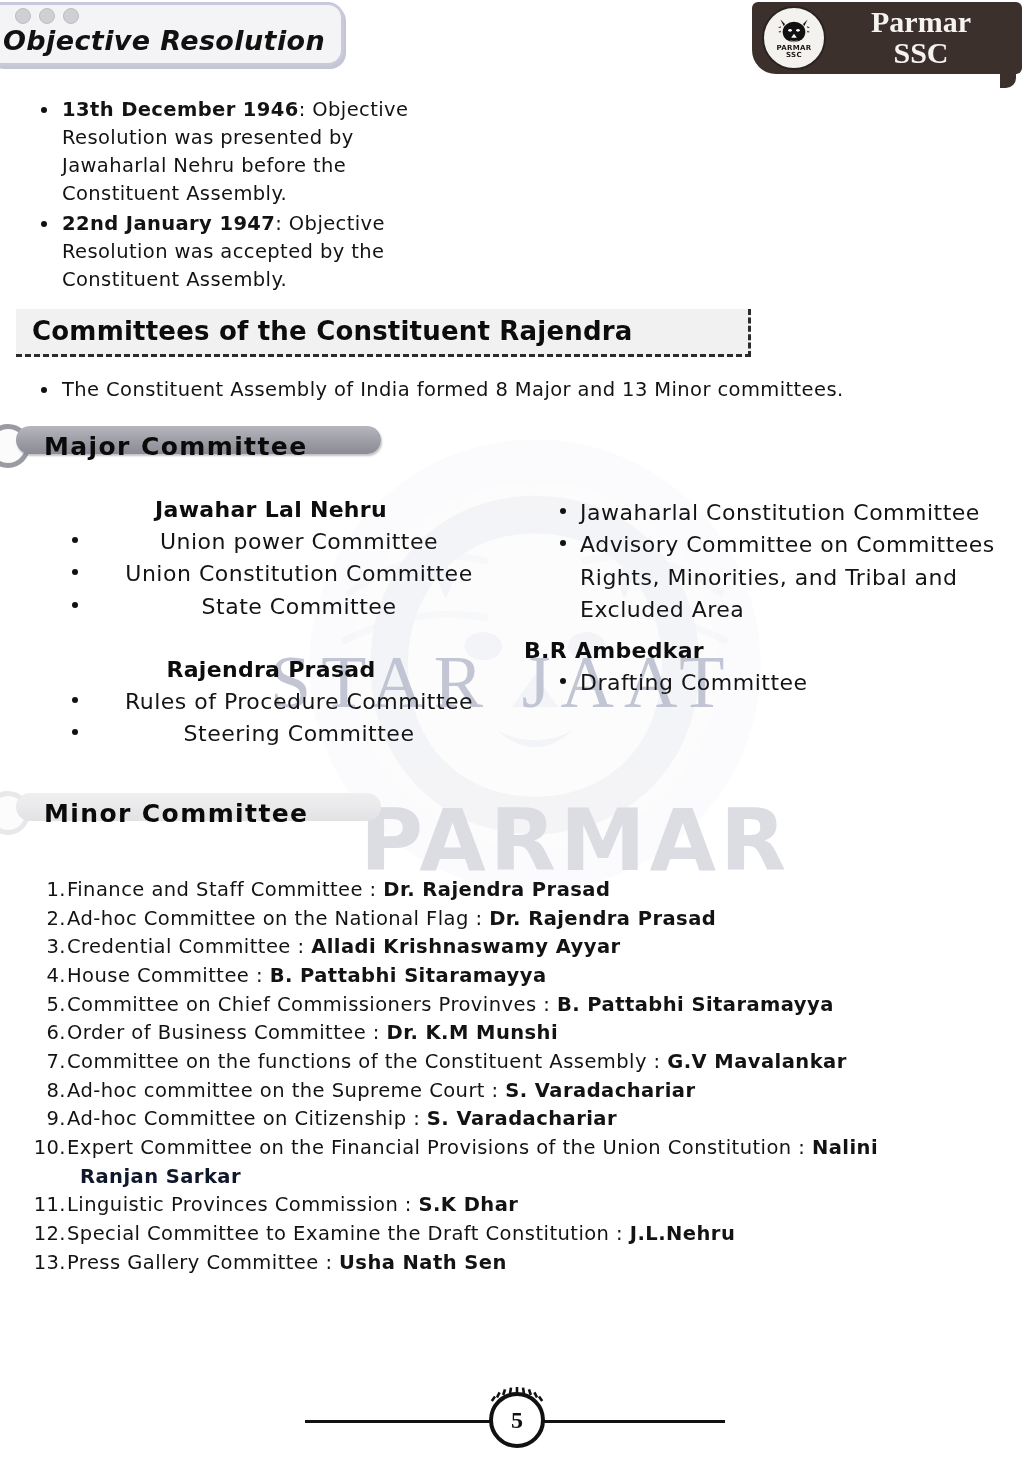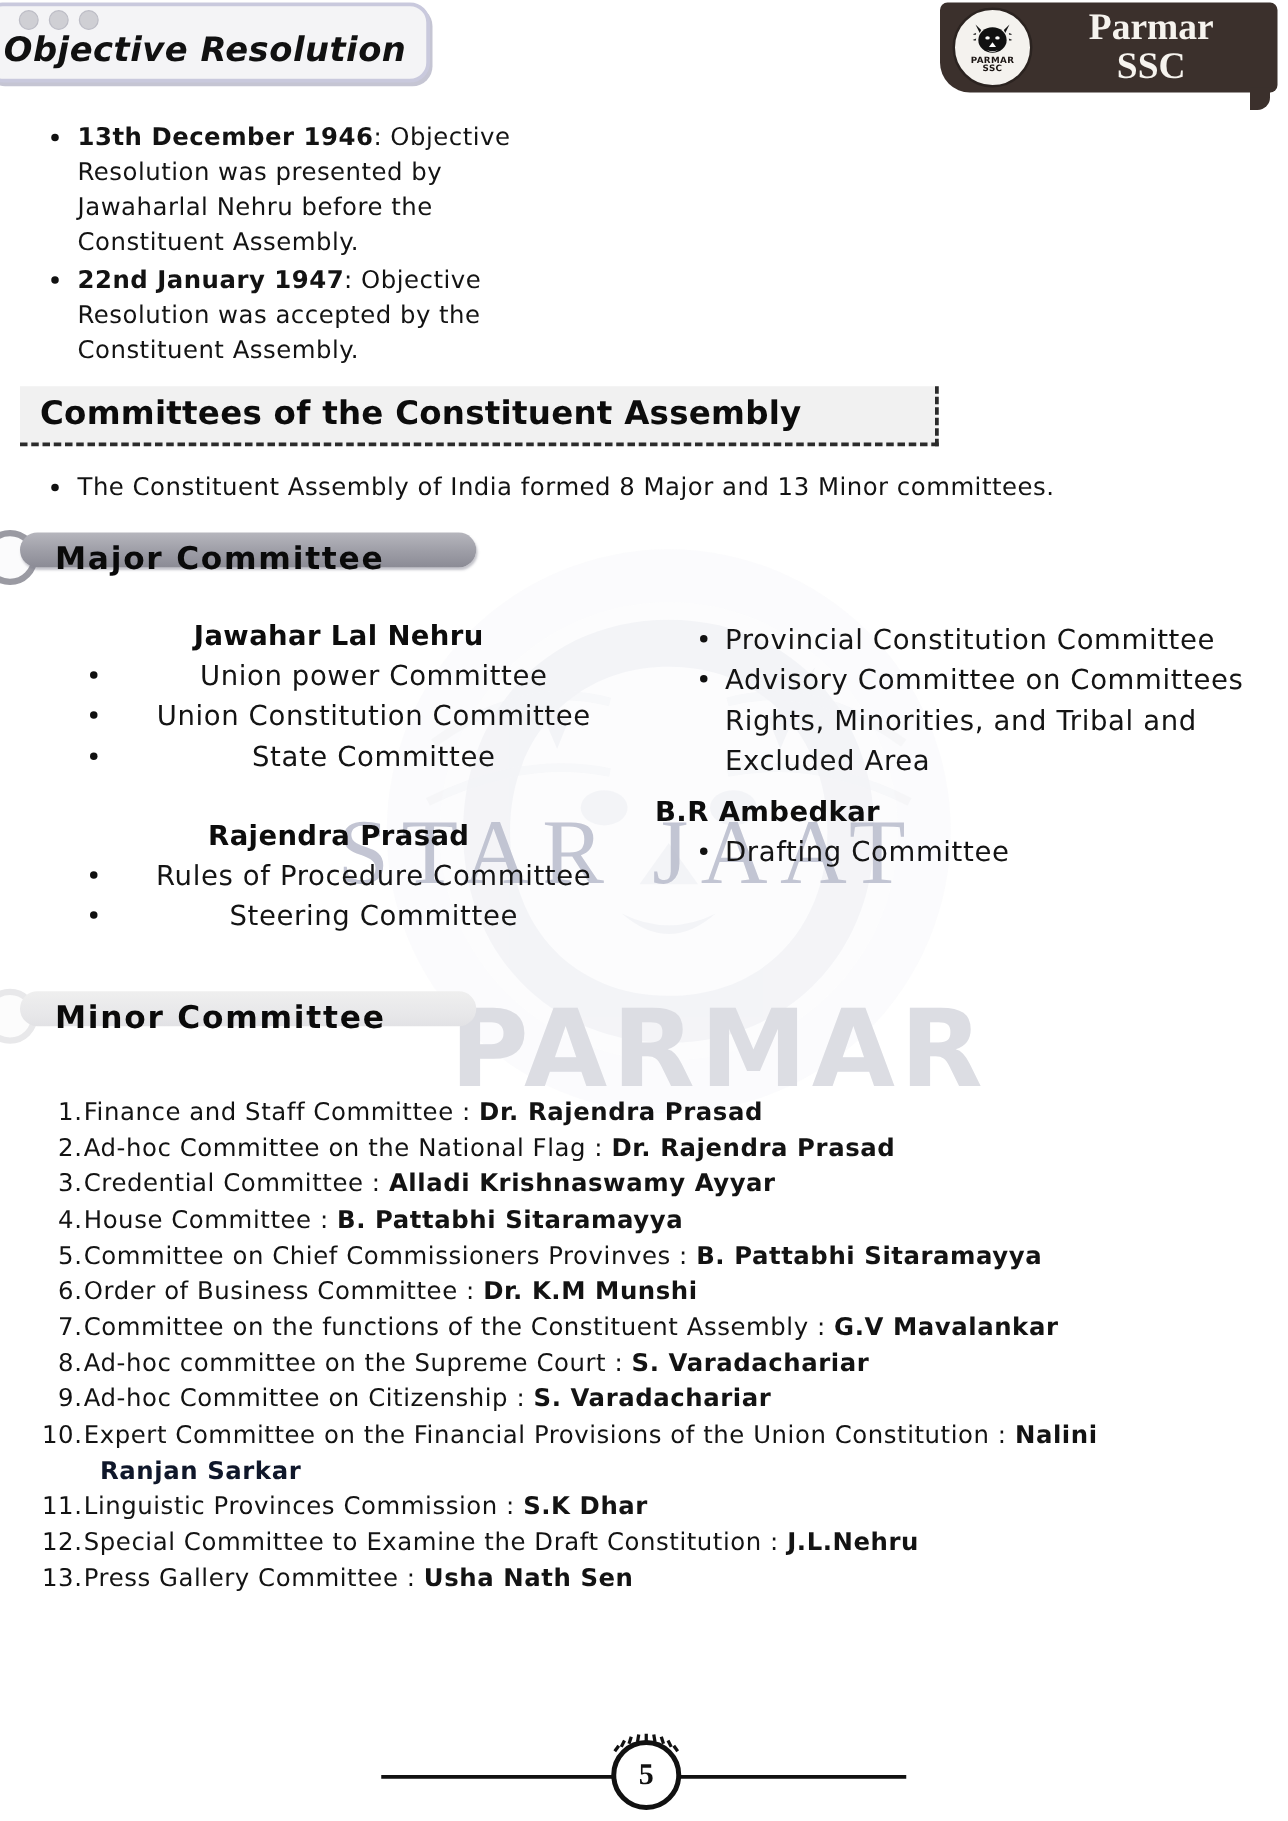--- a/index.html
+++ b/index.html
@@ -474,21 +474,21 @@
     </div>
 
     <div class="top-bullets body-text">
       <ul>
         <li><span class="b">13th December 1946</span><span>: Objective Resolution was presented by Jawaharlal Nehru before the Constituent Assembly.</span></li>
         <li><span class="b">22nd January 1947</span><span>: Objective Resolution was accepted by the Constituent Assembly.</span></li>
       </ul>
     </div>
 
     <div class="sec-box">
-      <div class="lbl">Committees of the Constituent Assembly</div>
+      <div class="lbl">Committees of the Constituent Rajendra</div>
     </div>
     <div class="sec-line body-text">
       <div class="bullet"><span>The Constituent Assembly of India formed 8 Major and 13 Minor committees.</span></div>
     </div>
 
     <div class="pill-wrap" style="left:-14px; top:424px;">
       <div class="pill-ring"></div>
       <div class="pill-bar" style="width:365px;">
         <div class="txt">Major Committee</div>
       </div>
@@ -506,21 +506,21 @@
         <div class="gap-block"></div>
         <div class="person">Rajendra Prasad</div>
         <ul class="sub-list">
           <li>Rules of Procedure Committee</li>
           <li>Steering Committee</li>
         </ul>
       </div>
 
       <div class="col-r">
         <ul class="sub-list">
-          <li>Provincial Constitution Committee</li>
+          <li>Jawaharlal Constitution Committee</li>
           <li>Advisory Committee on Committees Rights, Minorities, and Tribal and Excluded Area</li>
         </ul>
         <div style="height:12px;"></div>
         <div class="person">B.R Ambedkar</div>
         <ul class="sub-list">
           <li>Drafting Committee</li>
         </ul>
       </div>
 
     </div>

